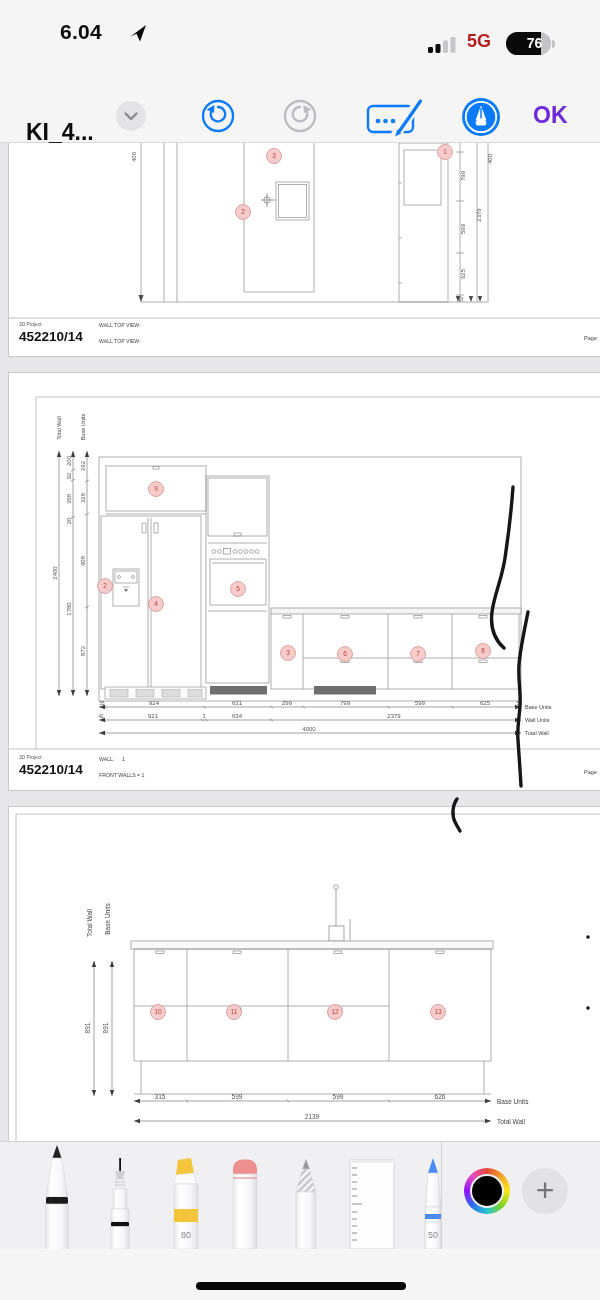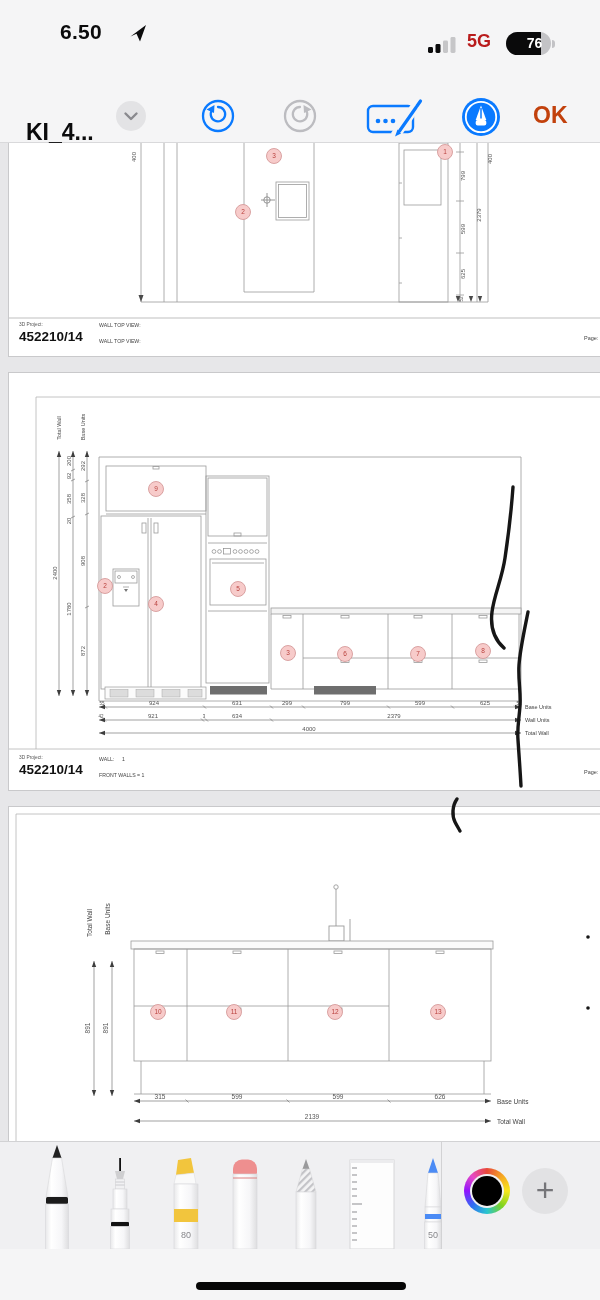--- a/index.html
+++ b/index.html
@@ -9,21 +9,21 @@
   svg text{font-family:"Liberation Sans",sans-serif;}
   
   #topbar{left:0;top:0;width:600px;height:142px;background:#f5f5f6;border-bottom:1px solid #d9d9db;z-index:20;}
   .time{left:60px;top:20px;font-size:21px;font-weight:700;color:#0b0b0c;letter-spacing:.3px;}
   .net{left:467px;top:31px;font-size:18px;font-weight:600;color:#b91c1c;}
   .battery{left:506px;top:32px;width:45px;height:23px;border-radius:11.5px;background:#c3c3c6;overflow:hidden;}
   .battery .fill{position:absolute;left:0;top:0;bottom:0;width:35px;background:#0a0a0b;}
   .battery .pct{position:absolute;left:0;top:3px;width:57px;text-align:center;font-size:14px;font-weight:700;color:#fff;}
   .bat-nub{left:552px;top:40px;width:3px;height:8px;background:#c3c3c6;border-radius:0 3px 3px 0;}
   .navtitle{left:26px;top:119px;font-size:23px;font-weight:600;color:#0b0b0c;}
-  .okbtn{left:533px;top:102px;font-size:23px;font-weight:700;color:#c2410c;}
+  .okbtn{left:533px;top:102px;font-size:23px;font-weight:700;color:#6d28d9;}
   
   .page{background:#fff;border:1px solid #c9c9cb;}
   
   #toolbar{left:0;top:1141px;width:600px;height:107px;background:#f0f0f2;border-top:1px solid #d2d2d4;border-bottom:1px solid #cfcfd1;z-index:30;}
   #homebararea{left:0;top:1249px;width:600px;height:51px;background:#f5f5f6;z-index:30;}
   .homebar{left:196px;top:33px;width:210px;height:7.5px;border-radius:4px;background:#060606;}
   .divider{left:441px;top:0px;width:1px;height:107px;background:#d2d2d4;}
   .colorring{left:464px;top:26px;width:46px;height:46px;border-radius:50%;
      background:conic-gradient(#e8493a,#f5a623,#f8e71c,#7ed321,#29c5cf,#2f6ef2,#9013fe,#e649c5,#e8493a);}
   .colorring .gap{position:absolute;left:6px;top:6px;width:34px;height:34px;border-radius:50%;background:#f0f0f2;}
@@ -434,21 +434,21 @@
       <path d="M528,469 C524,489 520,507 519,522 C518,537 521,549 520,563 C519,577 517,585 518,597 C519,612 520,625 521,643"></path>
       <path d="M457,656 C452,663 452,673 455,679 C457,683 459,686 460,688"></path>
     </g>
     <g fill="#161616">
       <circle cx="588" cy="794" r="1.8"></circle>
       <circle cx="588" cy="865" r="1.8"></circle>
     </g>
   </svg>
 
   <div id="topbar" class="abs">
-    <div class="time abs">6.50</div>
+    <div class="time abs">6.04</div>
     <svg class="abs" style="left:129px;top:24px;" width="20" height="20" viewBox="0 0 20 20">
       <polygon points="1.5,12.5 17,1 11,17.5 7.5,9.8" fill="#0b0b0c"></polygon>
     </svg>
     <svg class="abs" style="left:428px;top:36px;" width="34" height="18" viewBox="0 0 34 18">
       <rect x="0" y="11" width="5" height="6" rx="1.4" fill="#0b0b0c"></rect>
       <rect x="7.5" y="8" width="5" height="9" rx="1.4" fill="#0b0b0c"></rect>
       <rect x="15" y="4.5" width="5" height="12.5" rx="1.4" fill="#c6c6c8"></rect>
       <rect x="22.5" y="1" width="5" height="16" rx="1.4" fill="#c6c6c8"></rect>
     </svg>
     <div class="net abs">5G</div>

